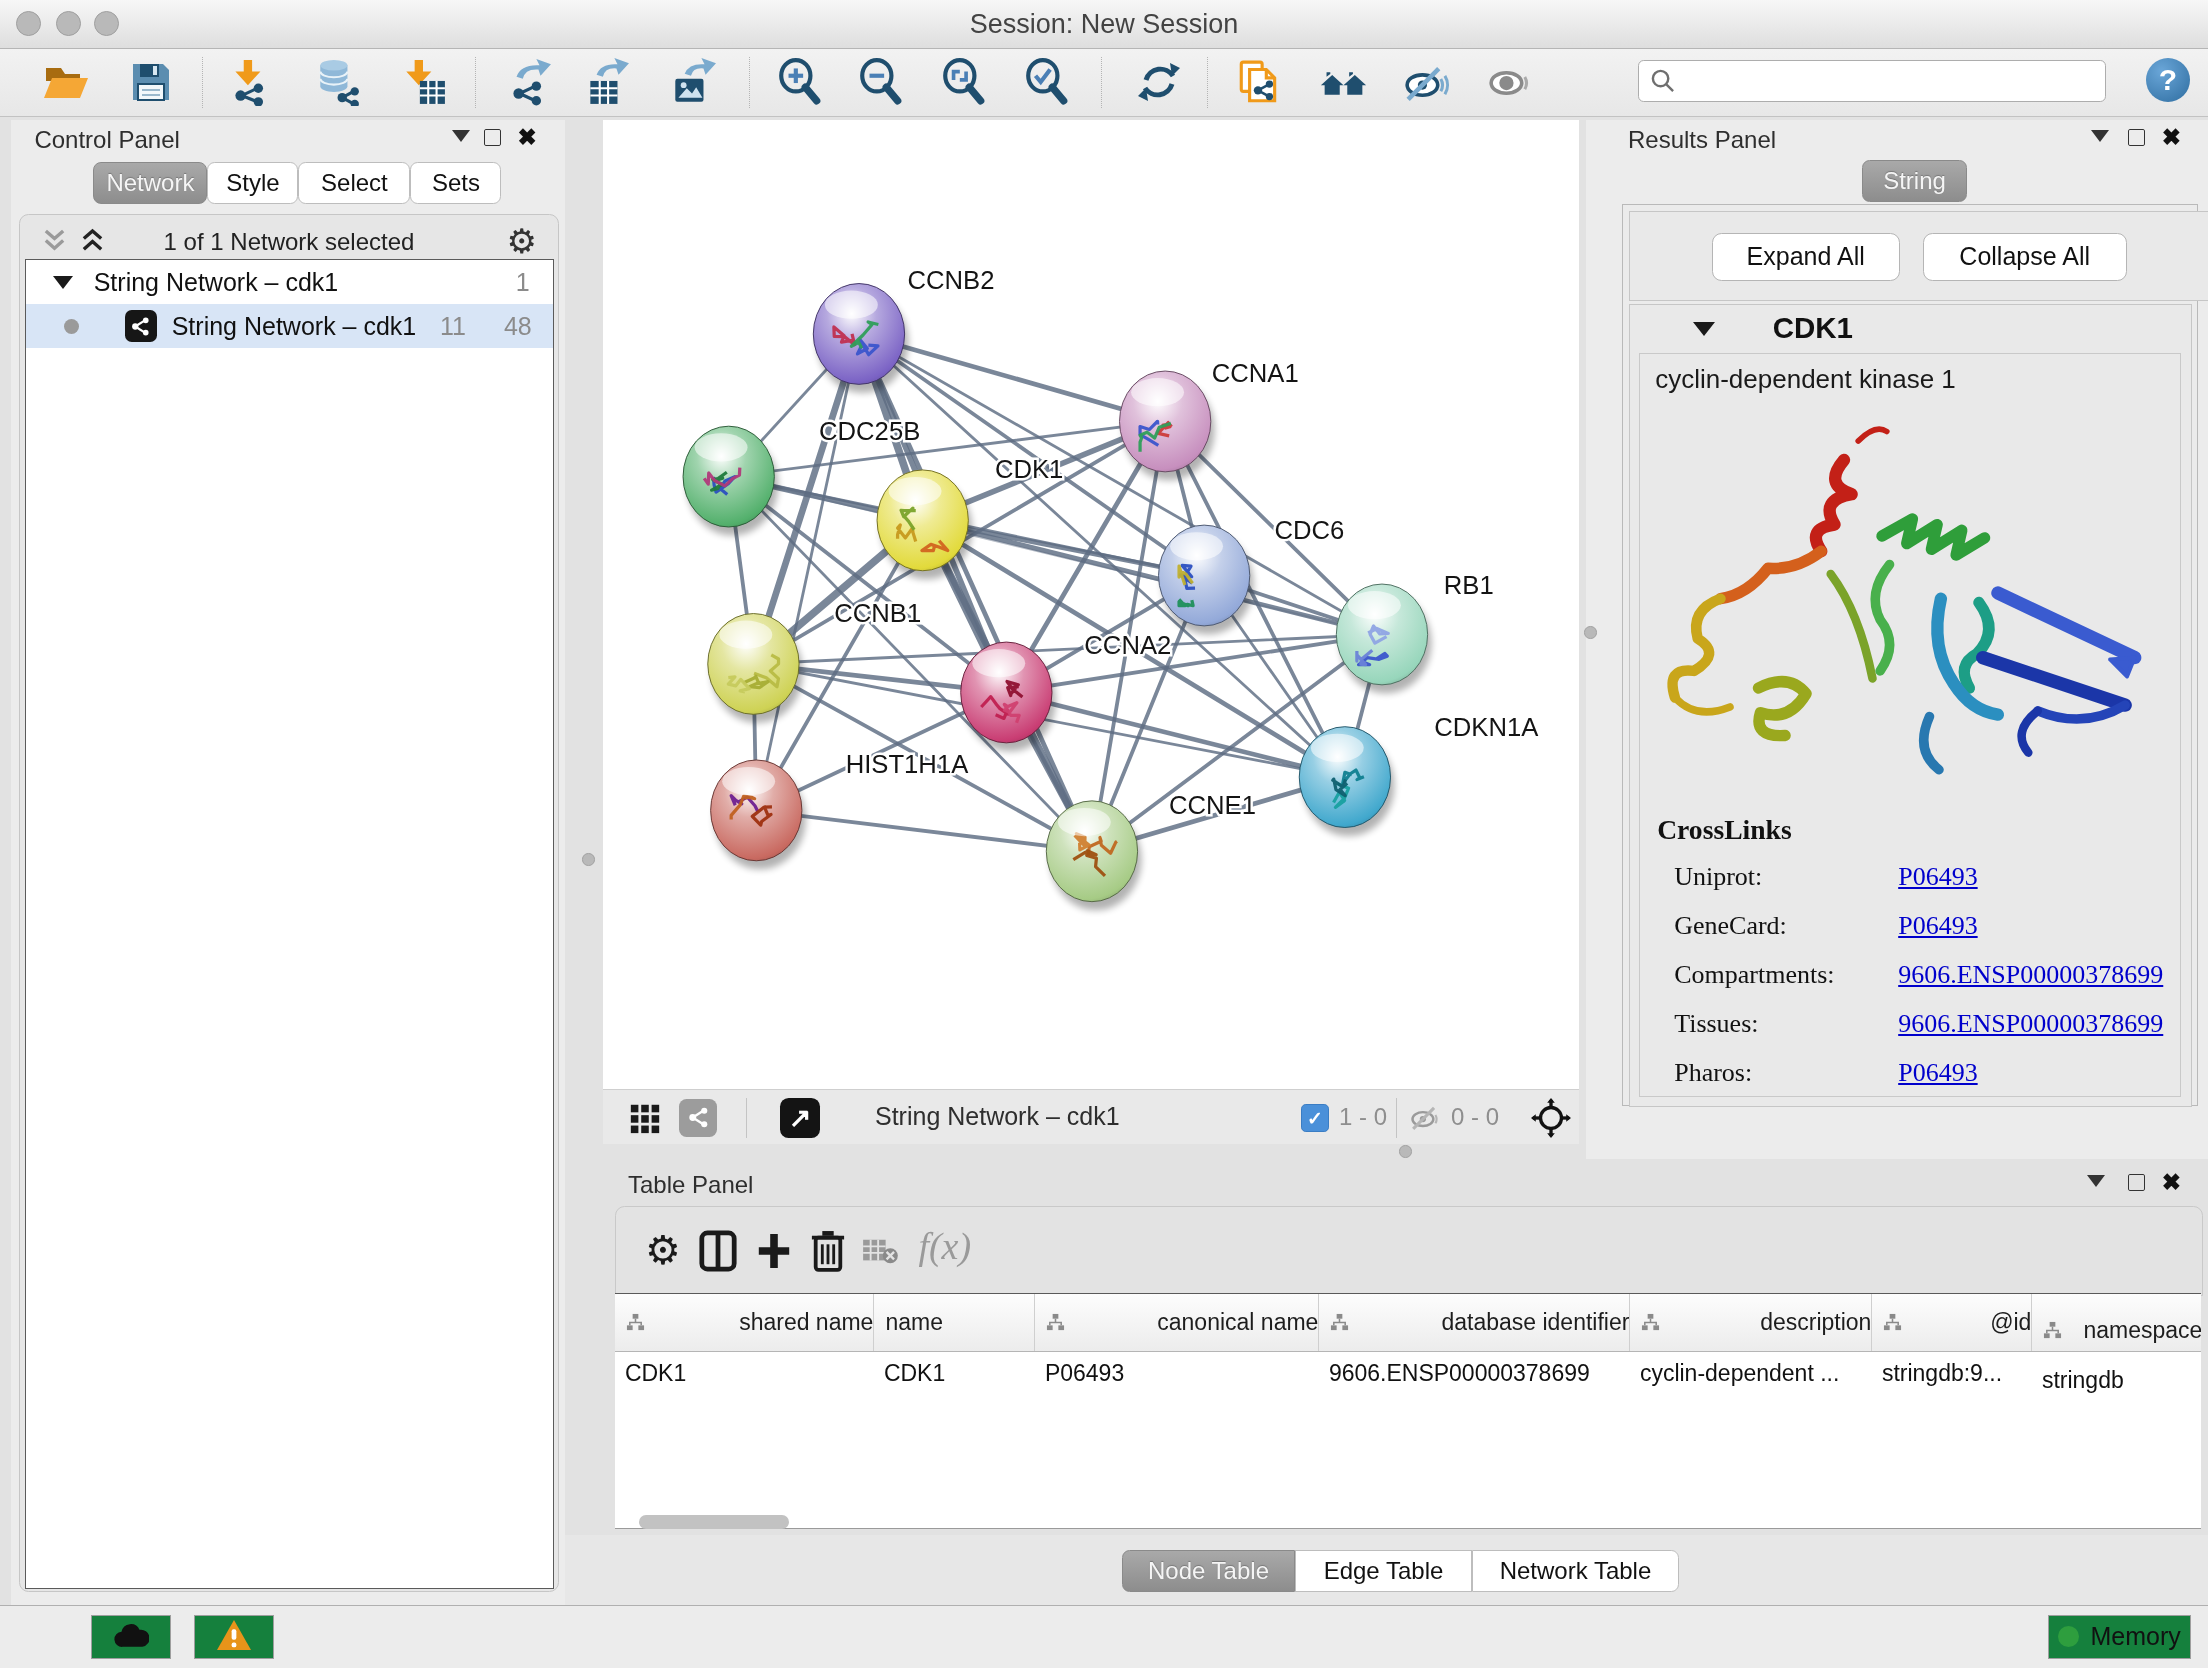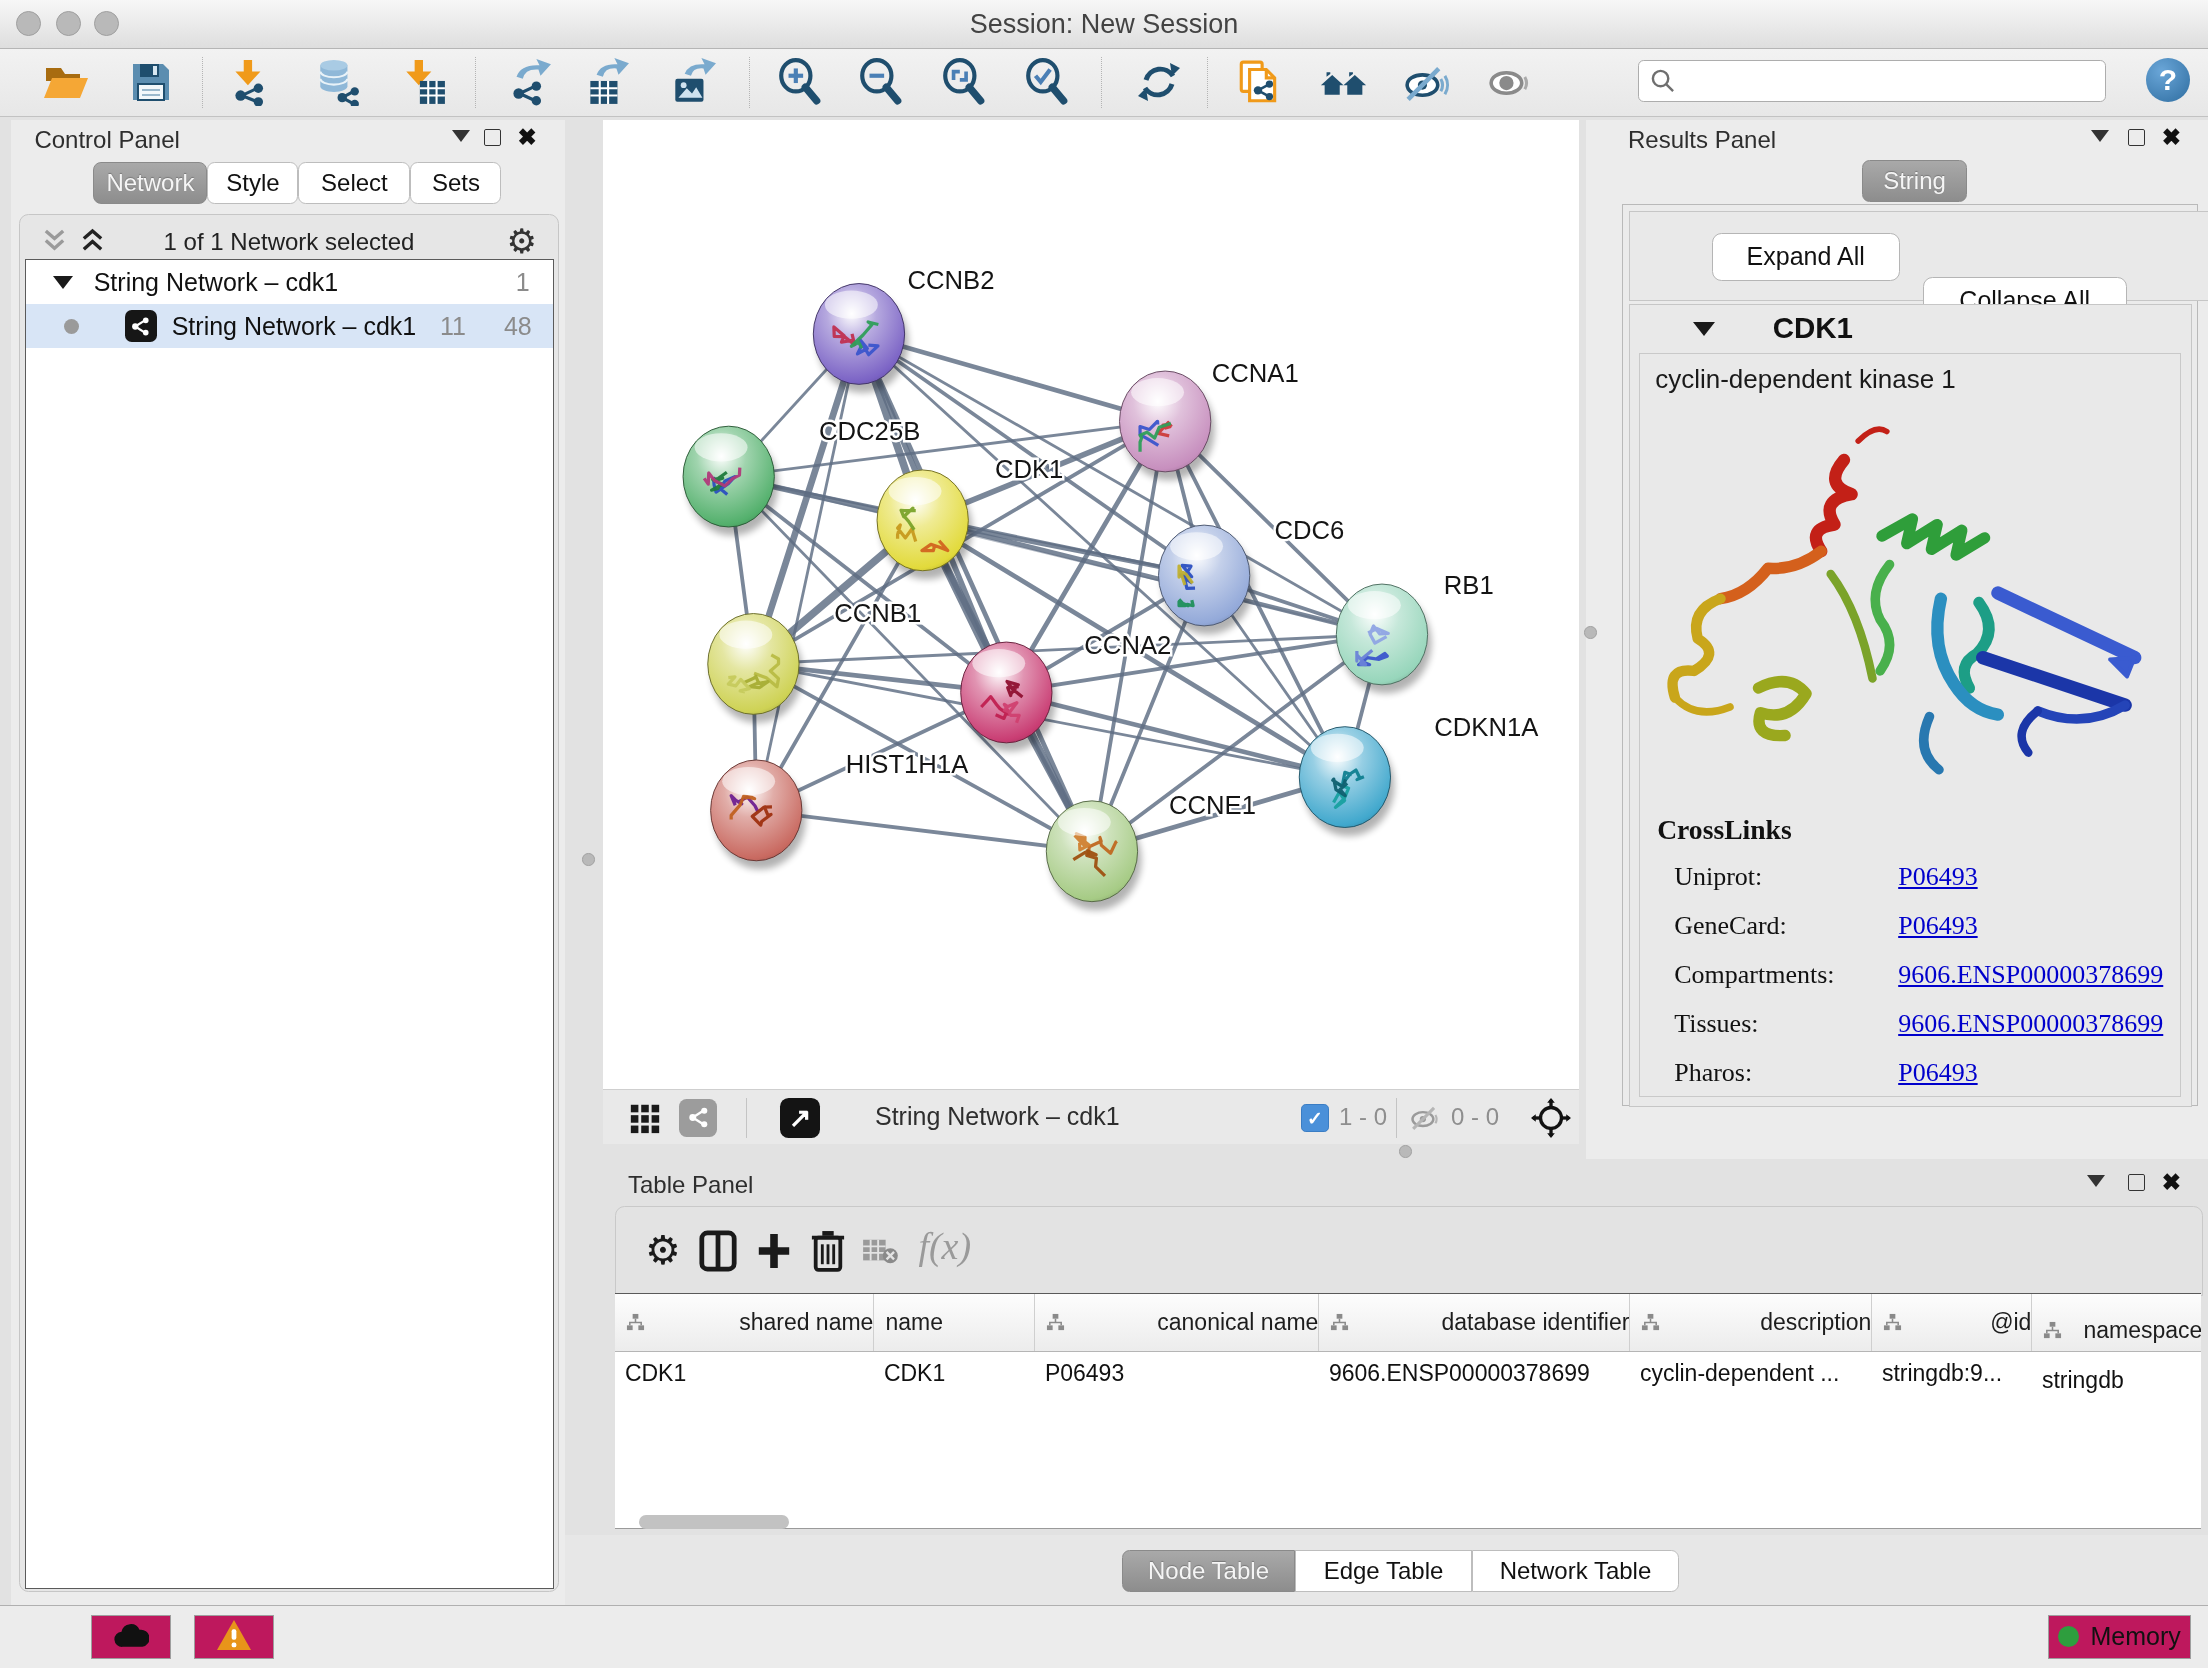--- a/index.html
+++ b/index.html
@@ -55,21 +55,21 @@
   .th:nth-child(3),.td:nth-child(3){width:284px;}
   .th:nth-child(4),.td:nth-child(4){width:311px;}
   .th:nth-child(5),.td:nth-child(5){width:242px;}
   .th:nth-child(6),.td:nth-child(6){width:160px;}
   .th:nth-child(7),.td:nth-child(7){width:170px;border-right:none;margin-top:15px;}
   #tp-scroll{position:absolute;left:12.4px;bottom:1.9px;width:1586px;height:21px;}
   #tp-thumb{position:absolute;left:24px;top:2.9px;width:150px;height:14.3px;border-radius:7.6px;background:#c2c2c2;}
   
   #tabstrip{left:565px;top:1535px;width:1644px;height:70px;background:#e7e7e7;}
   #bottom-strip{left:0;top:1605px;width:2208px;height:63px;background:#ececec;border-top:1px solid #b0b0b0;}
-  .b-btn{position:absolute;top:8.6px;height:42px;background:#be185d;border:1.9px solid #9e9e9e;display:flex;align-items:center;justify-content:center;}
+  .b-btn{position:absolute;top:8.6px;height:42px;background:#15803d;border:1.9px solid #9e9e9e;display:flex;align-items:center;justify-content:center;}
   .dot-handle{position:absolute;width:10.5px;height:10.5px;border-radius:50%;background:#b9b9b9;border:1px solid #a2a2a2;}
 </style>
 </head>
 <body>
 
 <div id="root">
 
   <div id="titlebar" class="abs">
     <div class="tlight" style="left:16px"></div>
     <div class="tlight" style="left:56px"></div>
@@ -579,21 +579,21 @@
       </div>
     <div class="ph-icons" style="right:27px;top:7.6px;gap:17px;">
       <span class="sq"></span>
       <span class="xx">✖</span>
     </div>
     <div class="tab sel abs" style="left:276px;top:40px;width:105px;z-index:3;">String</div>
 
     <div id="rp-box">
       <div style="position:absolute;left:5.7px;top:5.7px;width:561px;height:88px;border:1px solid #c6c6c6;background:#e9e9e9;padding-left:24px;">
         <div class="rp-btn" style="left:82px;width:186px;top:21px;">Expand All</div>
-        <div class="rp-btn" style="left:293px;width:202px;top:21px;margin-top:44px;">Collapse All</div>
+        <div class="rp-btn" style="left:293px;width:202px;top:21px;">Collapse All</div>
       </div>
       <div style="position:absolute;left:5.7px;top:99px;width:561px;height:801px;border:1px solid #c6c6c6;background:#e9e9e9;">
         <span style="position:absolute;left:63px;top:17px;width:0;height:0;border-left:11.4px solid transparent;border-right:11.4px solid transparent;border-top:14.3px solid #1a1a1a;"></span>
         <div style="position:absolute;left:143px;top:5.7px;font-size:29.5px;font-weight:bold;color:#111;">CDK1</div>
         <div style="position:absolute;left:9.5px;top:48px;width:540px;height:742px;border:1px solid #c9c9c9;background:#e9e9e9;overflow:hidden;">
           <div style="position:absolute;left:15px;top:9.5px;font-size:26px;color:#1a1a1a;">cyclin-dependent kinase 1</div>
           <svg width="533" height="399" viewBox="0 0 560 420" style="position:absolute;left:3.8px;top:49px;">
             <g fill="none" stroke-linecap="round" stroke-linejoin="round">
               <path d="M225 40 q18 -18 30 -10" stroke="#c32017" stroke-width="6"></path>
               <path d="M210 60 q-22 26 8 36 q-34 6 -18 32 q-30 4 -14 28" stroke="#c32017" stroke-width="13"></path>

